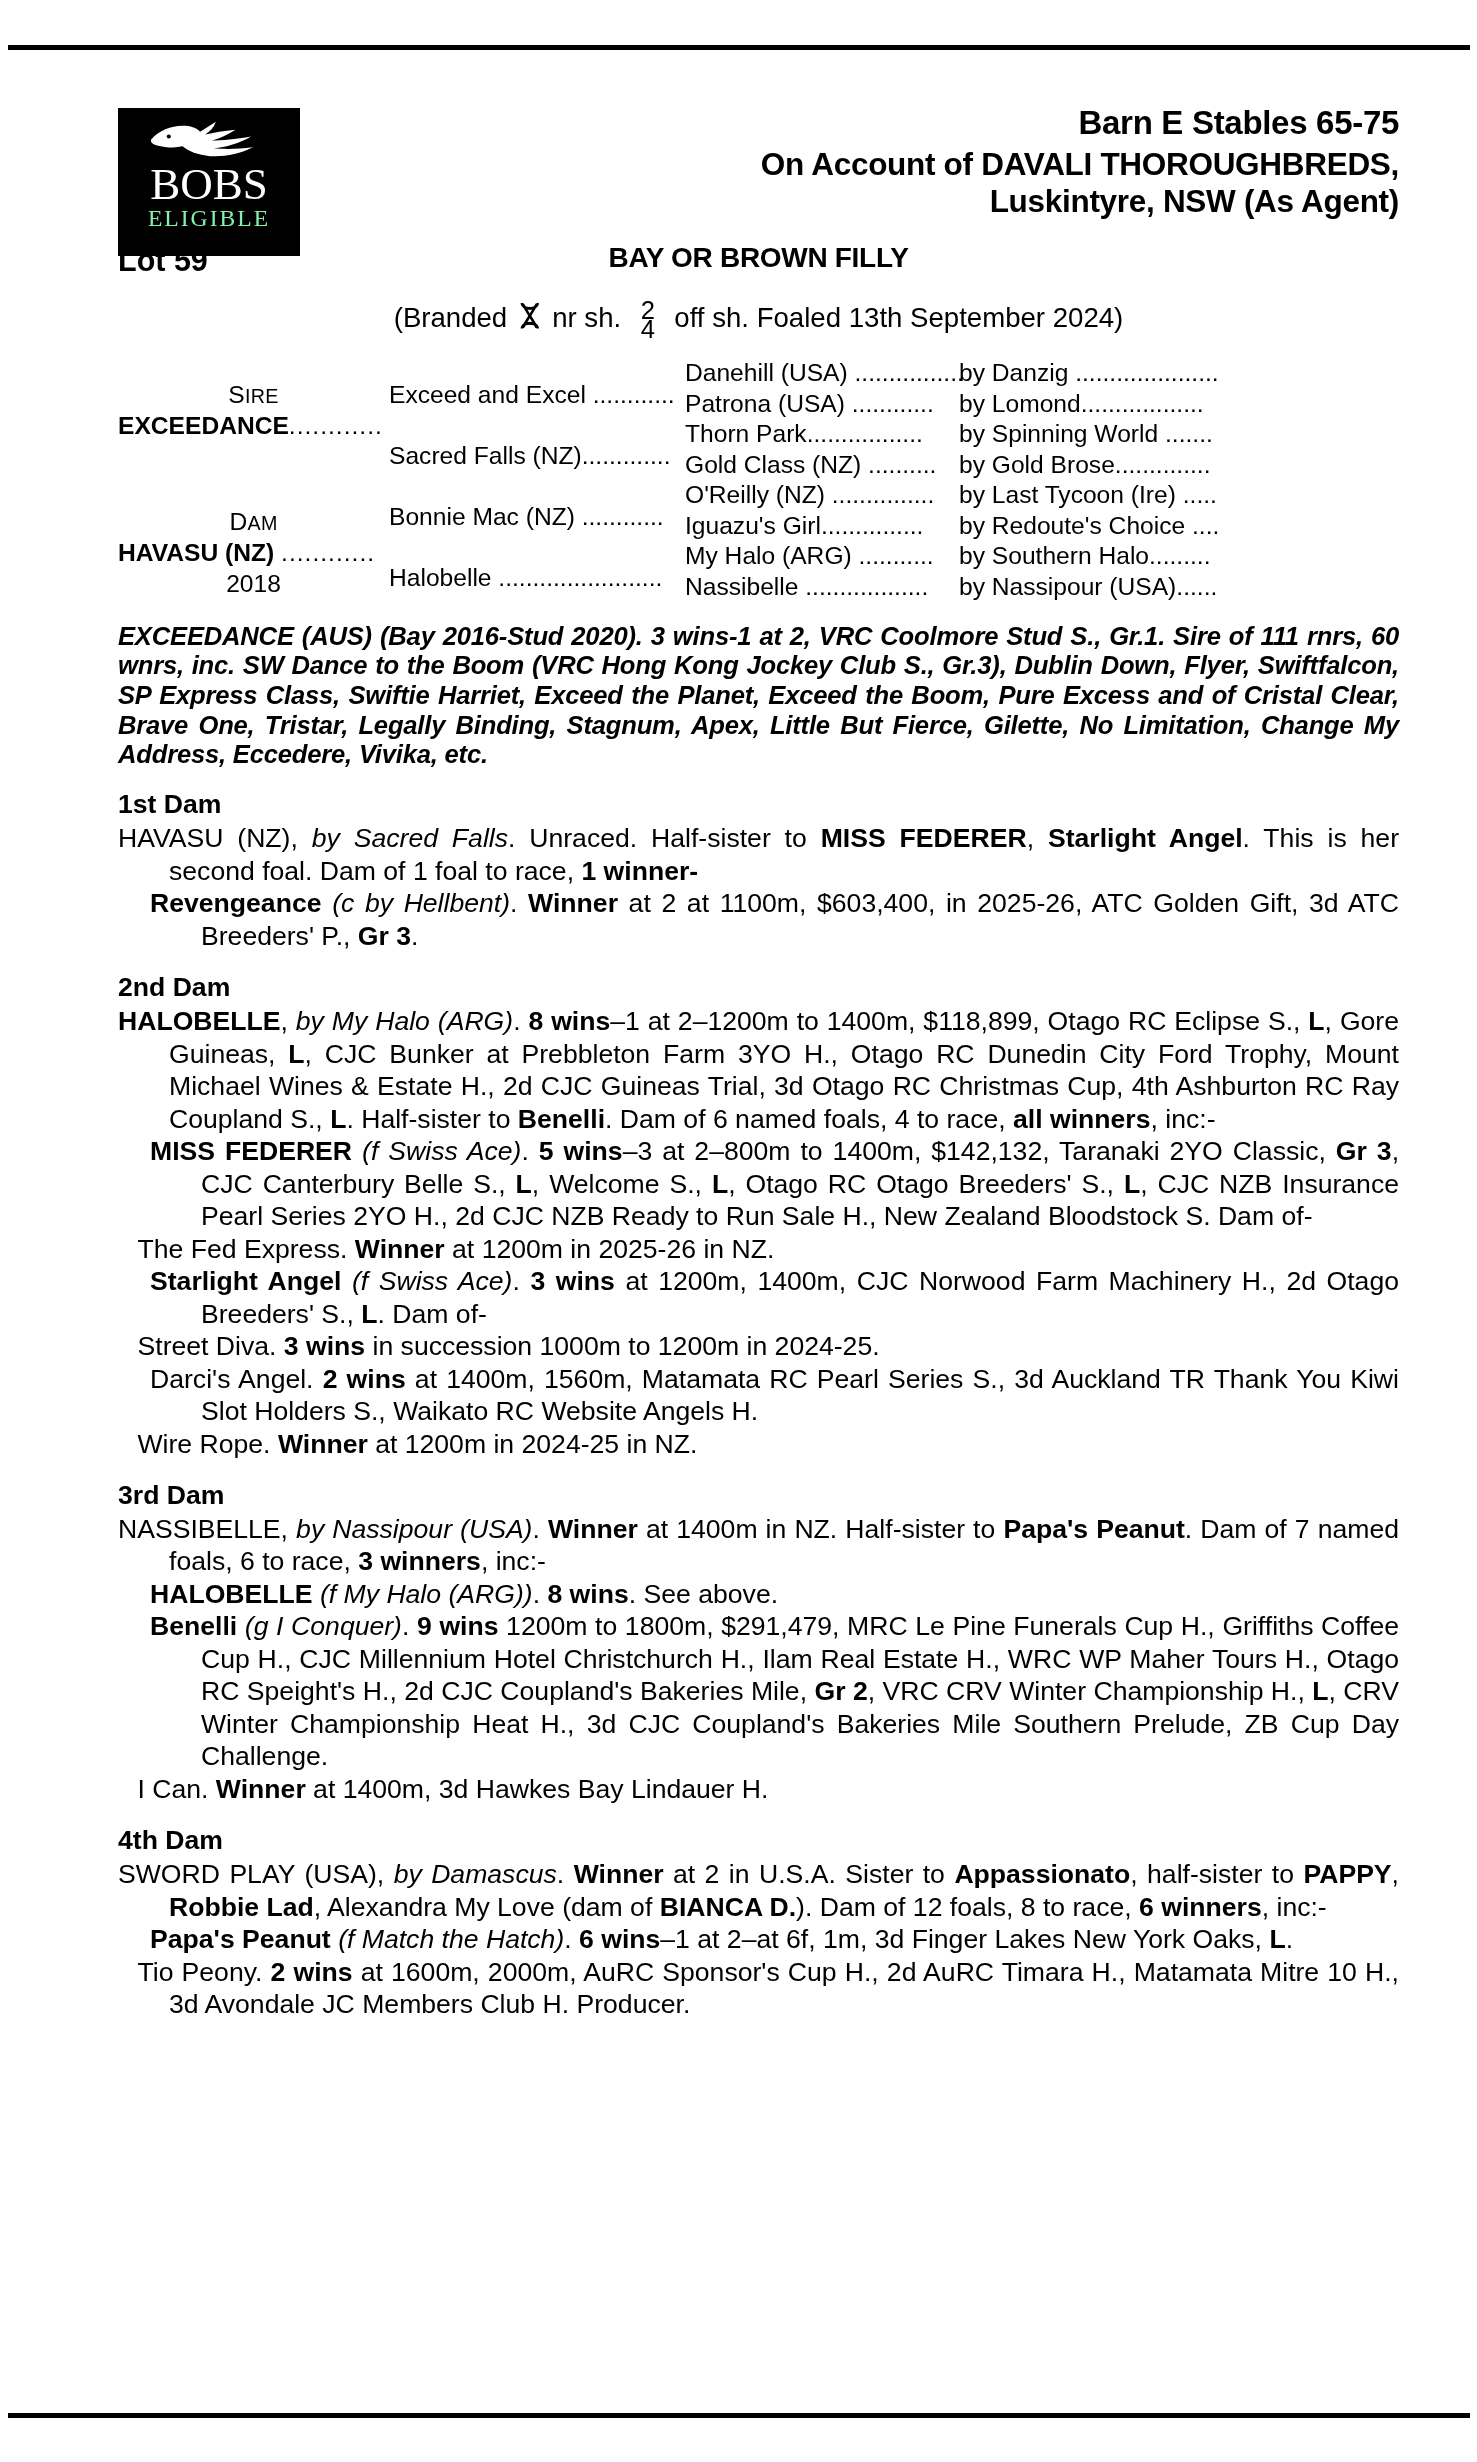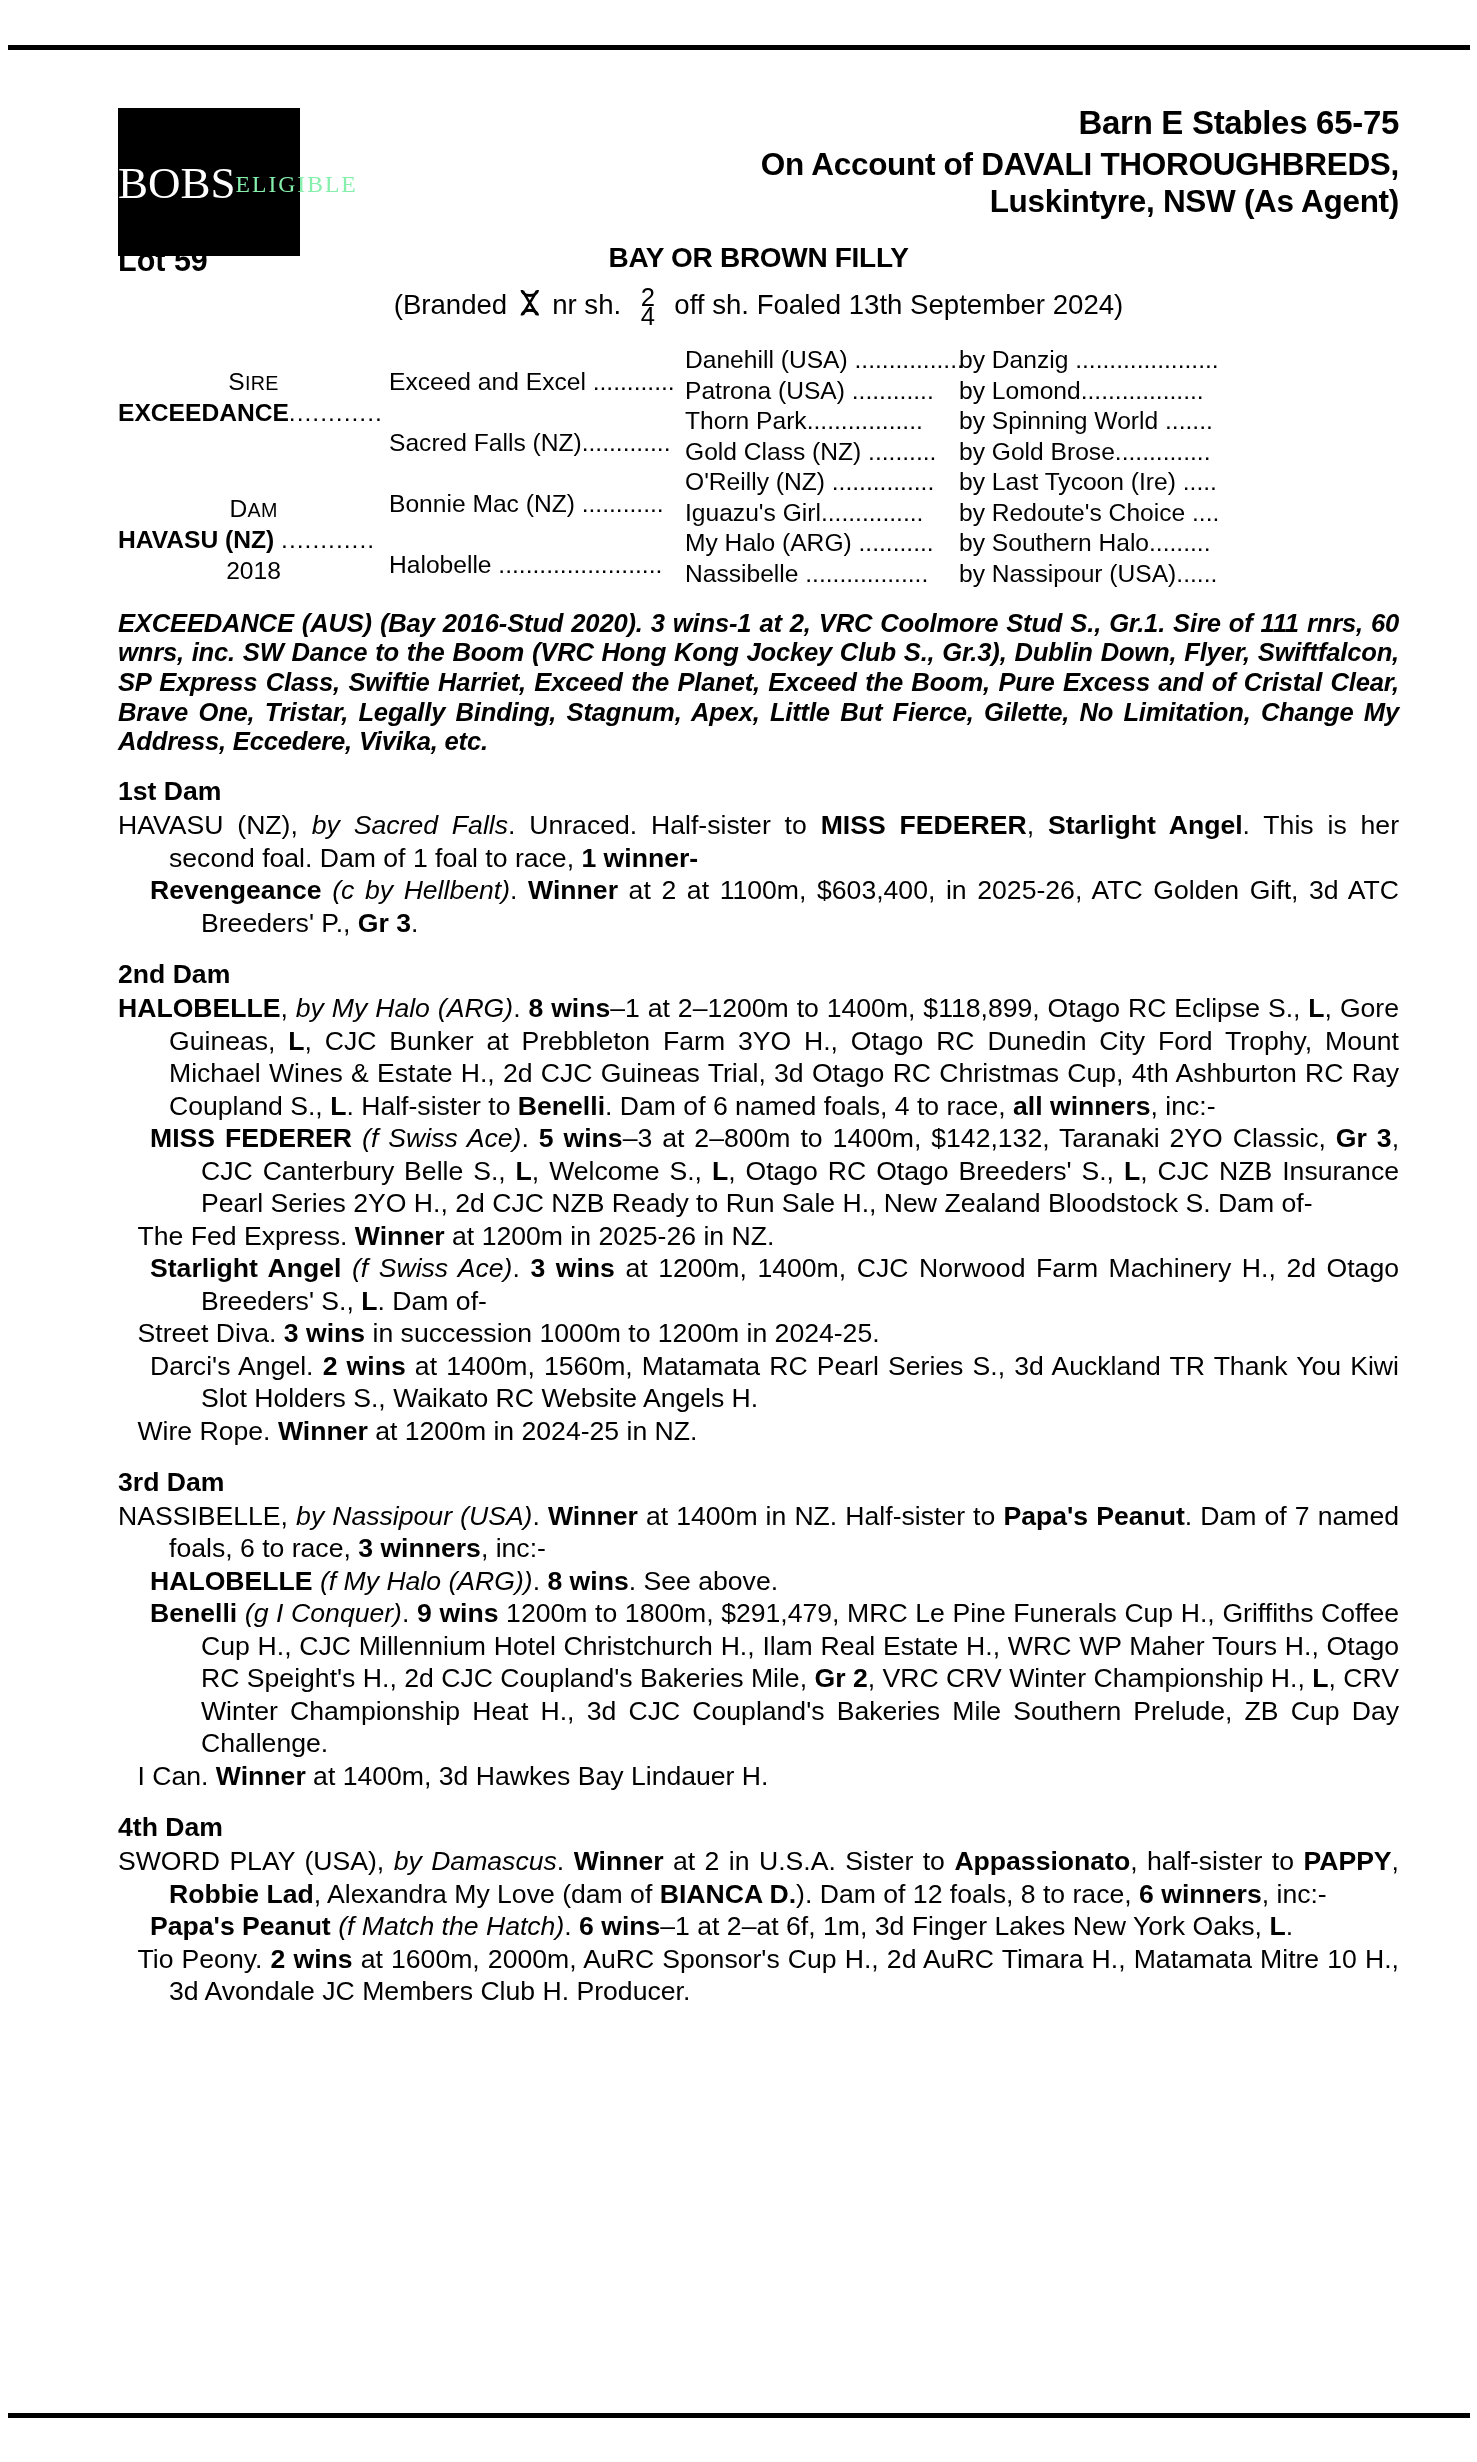--- a/index.html
+++ b/index.html
@@ -44,21 +44,21 @@
     height: 148px;
   }
   .bobs-logo {
     position: absolute;
     left: 0px;
     top: 39px;
     width: 182px;
     height: 148px;
     background: #000;
     display: flex;
-    flex-direction: row;
+    flex-direction: column;
     align-items: center;
     justify-content: flex-start;
     padding-top: 5.9px;
     box-sizing: border-box;
   }
   .bobs-horse {
     width: 128px;
     height: 51px;
     display: block;
   }
@@ -117,21 +117,21 @@
     text-align: center;
     font-size: 28px;
     font-weight: bold;
     letter-spacing: -0.3px;
     line-height: 45px;
   }
   .branded-line {
     text-align: center;
     font-size: 27.6px;
     line-height: 35px;
-    margin-top: 3px;
+    margin-top: 16px;
     white-space: nowrap;
   }
   .brand-glyph {
     display: inline-block;
     vertical-align: -3.9px;
     width: 25.6px;
     height: 29.6px;
     margin: 0 2px;
   }
   .frac {

